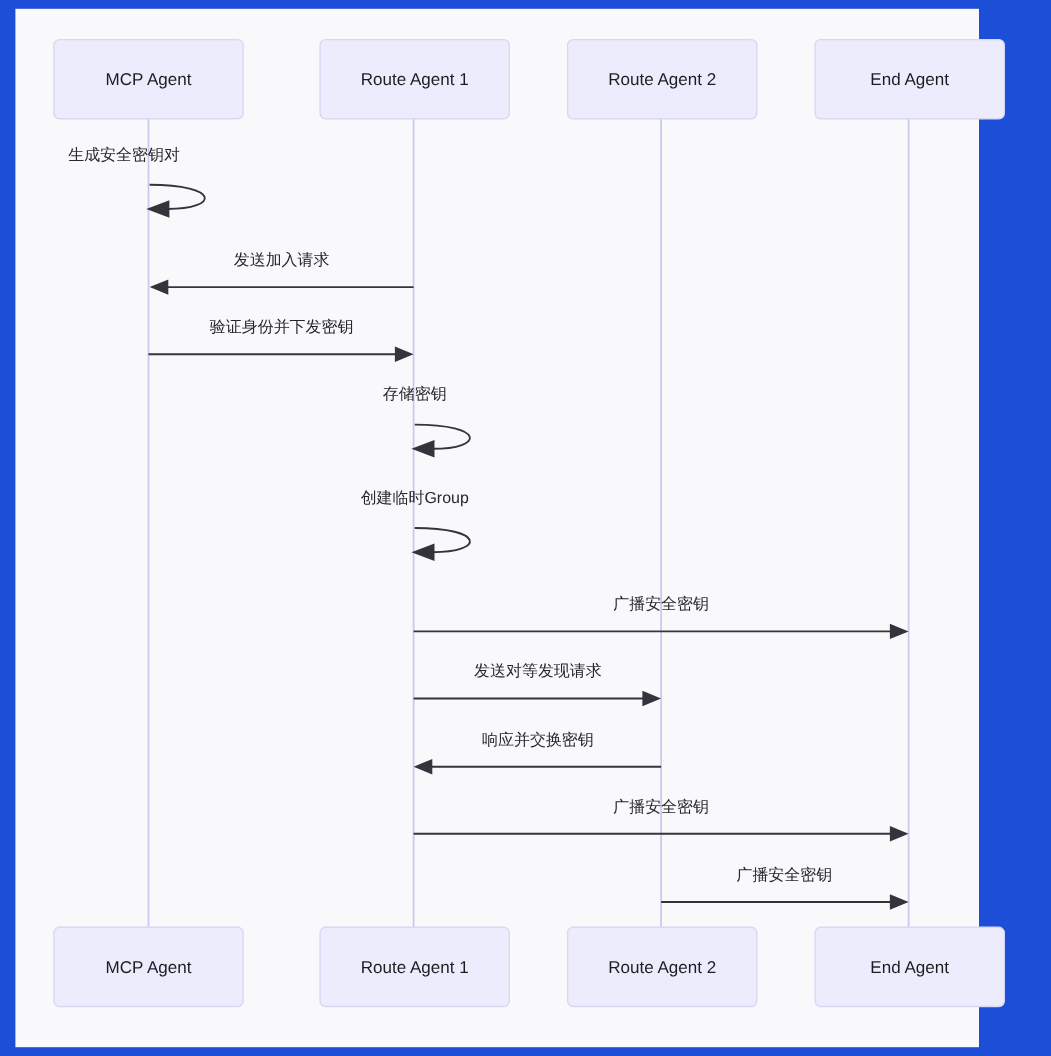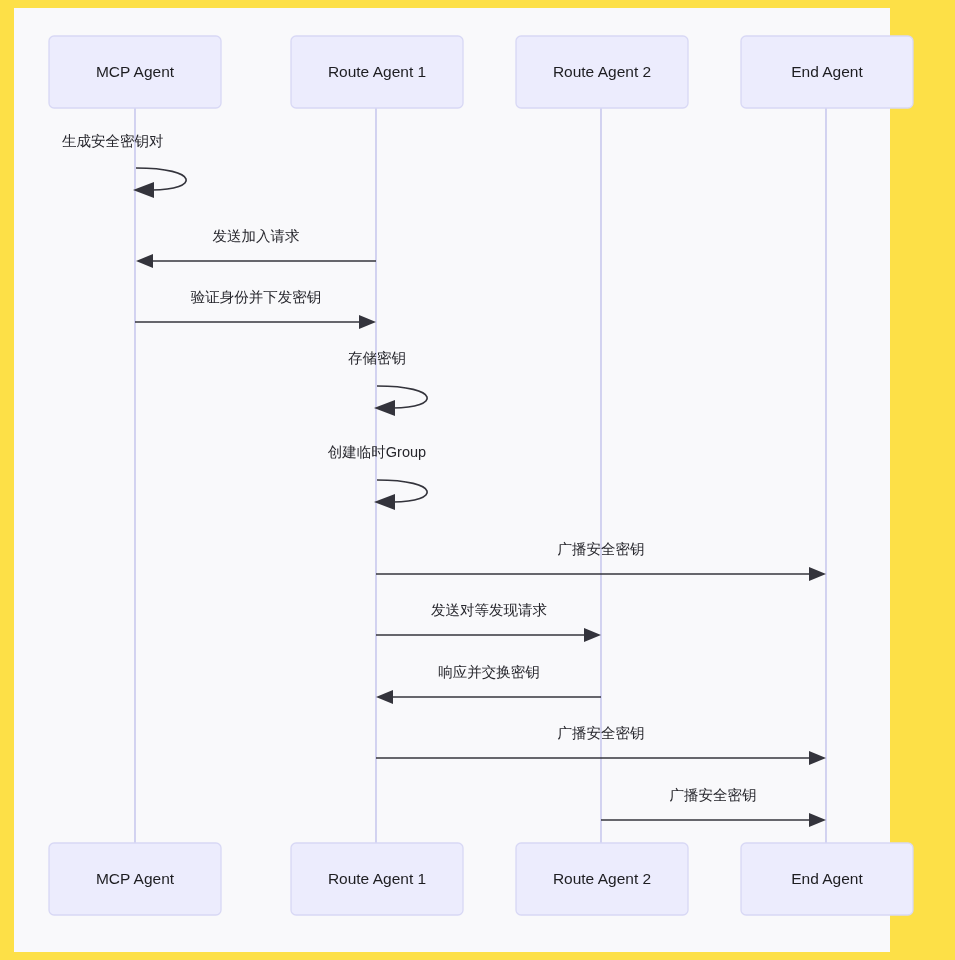--- a/index.html
+++ b/index.html
@@ -10,21 +10,21 @@
   body {
     width: 955px;
     height: 960px;
     overflow: hidden;
     font-family: "Liberation Sans", "DejaVu Sans", sans-serif;
   }
   #diagram-root {
     position: relative;
     width: 955px;
     height: 960px;
-    background: #fde047;
+    background: #1d4ed8;
   }
   .canvas-bg {
     position: absolute;
     left: 14px;
     top: 8px;
     width: 876px;
     height: 944px;
     background: #f9f9fb;
   }
   svg.seq {

